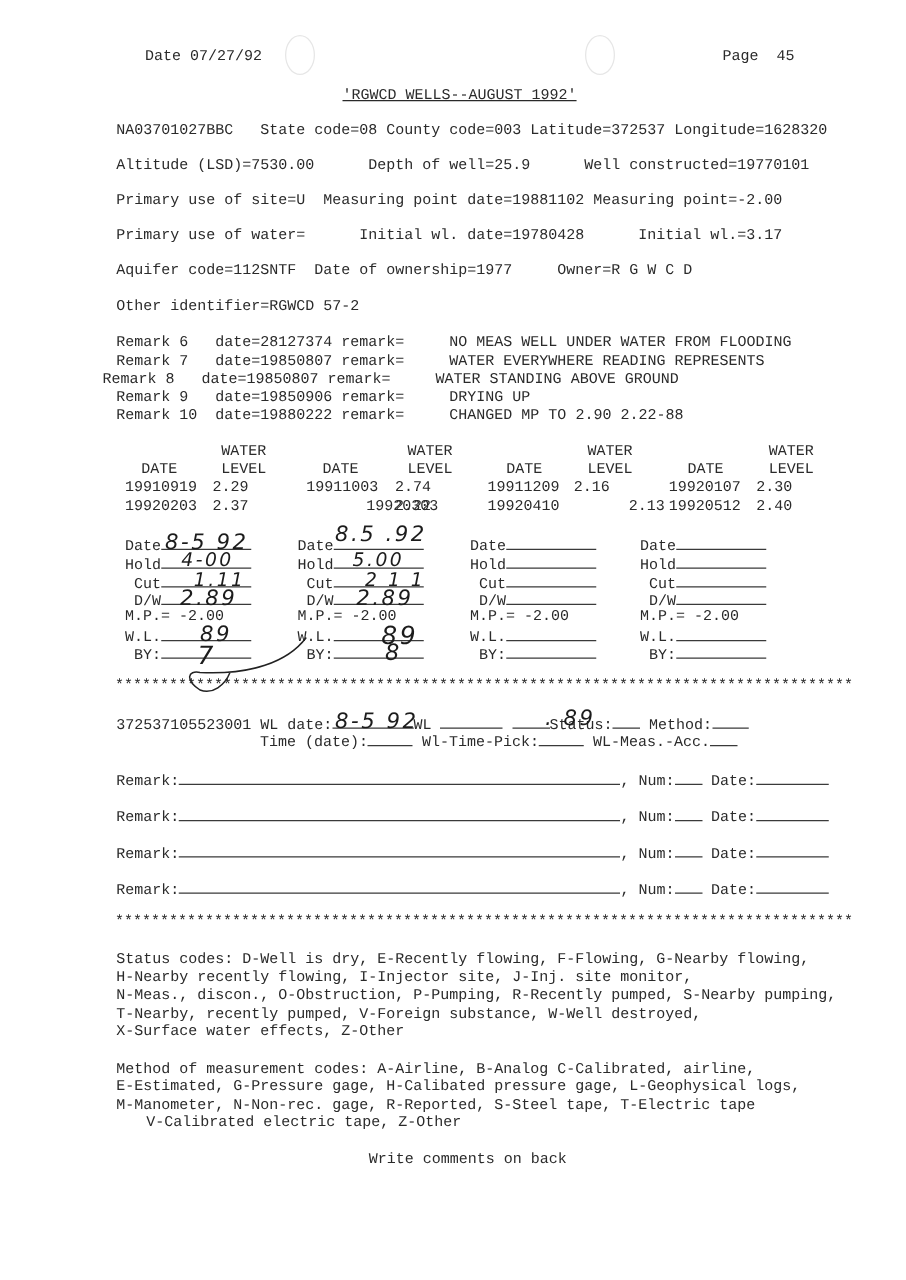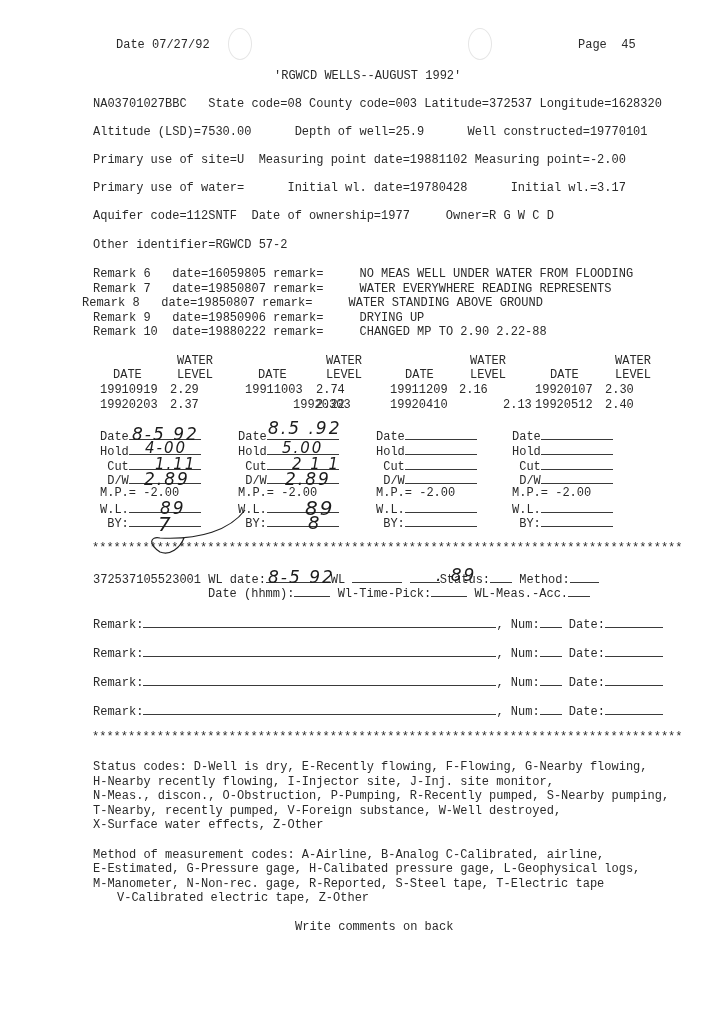--- a/index.html
+++ b/index.html
@@ -14,31 +14,31 @@
   .fld .blank { width: 72px; }
 </style>
 </head>
 <body>
 
 <div class="hole" style="left:228px;top:28px;"></div>
 <div class="hole" style="left:468px;top:28px;"></div>
 
 <div class="ln" style="left:116px;top:38px;">Date 07/27/92</div>
 <div class="ln" style="left:578px;top:38px;">Page  45</div>
-<div class="ln" style="left:274px;top:69px;">'RGWCD WELLS--AUGUST 1992'</div>
+<div class="ln" style="left:274px;top:69px;text-decoration:underline;">'RGWCD WELLS--AUGUST 1992'</div>
 
 <div class="ln" style="left:93px;top:97px;">NA03701027BBC   State code=08 County code=003 Latitude=372537 Longitude=1628320</div>
 <div class="ln" style="left:93px;top:125px;">Altitude (LSD)=7530.00      Depth of well=25.9      Well constructed=19770101</div>
 <div class="ln" style="left:93px;top:153px;">Primary use of site=U  Measuring point date=19881102 Measuring point=-2.00</div>
 <div class="ln" style="left:93px;top:181px;">Primary use of water=      Initial wl. date=19780428      Initial wl.=3.17</div>
 <div class="ln" style="left:93px;top:209px;">Aquifer code=112SNTF  Date of ownership=1977     Owner=R G W C D</div>
 <div class="ln" style="left:93px;top:238px;">Other identifier=RGWCD 57-2</div>
 
 <div>
-  <div class="ln" style="left:93px;top:267px;"><span>Remark 6 </span>  <span>date=16059805</span> <span>remark=</span>     <span>NO MEAS WELL UNDER WATER FROM FLOODING</span></div>
+  <div class="ln" style="left:93px;top:267px;"><span>Remark 6 </span>  <span>date=28127374</span> <span>remark=</span>     <span>NO MEAS WELL UNDER WATER FROM FLOODING</span></div>
   <div class="ln" style="left:93px;top:282px;"><span>Remark 7 </span>  <span>date=19850807</span> <span>remark=</span>     <span>WATER EVERYWHERE READING REPRESENTS</span></div>
   <div class="ln" style="left:82px;top:296px;"><span>Remark 8 </span>  <span>date=19850807</span> <span>remark=</span>     <span>WATER STANDING ABOVE GROUND</span></div>
   <div class="ln" style="left:93px;top:311px;"><span>Remark 9 </span>  <span>date=19850906</span> <span>remark=</span>     <span>DRYING UP</span></div>
   <div class="ln" style="left:93px;top:325px;"><span>Remark 10</span>  <span>date=19880222</span> <span>remark=</span>     <span>CHANGED MP TO 2.90 2.22-88</span></div>
 </div>
 
 <div>
   <div class="ln" style="left:177px;top:354px;">WATER</div>
   <div class="ln" style="left:326px;top:354px;">WATER</div>
   <div class="ln" style="left:470px;top:354px;">WATER</div>
@@ -131,21 +131,21 @@
 <div class="hw" style="left:305px;top:496px;font-size:20px;">89</div>
 <div class="hw" style="left:308px;top:512px;font-size:18px;">8</div>
 
 <svg style="position:absolute;left:140px;top:500px;" width="110" height="55">
   <path d="M105 10 C 90 30, 60 40, 20 38 C 10 36, 8 44, 20 52 C 30 56, 40 48, 44 38" fill="none" stroke="#222" stroke-width="1.2"></path>
 </svg>
 
 <div class="sep" style="top:541px;">**********************************************************************************</div>
 
 <div class="ln" style="left:93px;top:571px;"><span>372537105523001</span> <span>WL date:</span><span class="blank" style="width:65px;"></span><span>WL</span> <span class="blank" style="width:50px;"></span> <span class="blank" style="width:30px;"></span><span>Status:</span><span class="blank" style="width:22px;"></span> <span>Method:</span><span class="blank" style="width:29px;"></span></div>
-<div class="ln" style="left:208px;top:585px;"><span>Date (hhmm):</span><span class="blank" style="width:36px;"></span> <span>Wl-Time-Pick:</span><span class="blank" style="width:36px;"></span> <span>WL-Meas.-Acc.</span><span class="blank" style="width:22px;"></span></div>
+<div class="ln" style="left:208px;top:585px;"><span>Time (date):</span><span class="blank" style="width:36px;"></span> <span>Wl-Time-Pick:</span><span class="blank" style="width:36px;"></span> <span>WL-Meas.-Acc.</span><span class="blank" style="width:22px;"></span></div>
 
 <div class="hw" style="left:268px;top:567px;">8-5 92</div>
 <div class="hw" style="left:436px;top:565px;font-size:17px;">. 89</div>
 
 <div id="remark-rows">
     <div class="ln" style="left: 93px; top: 616px;"><span>Remark:</span><span class="blank" style="width:353px;"></span><span>, Num:</span><span class="blank" style="width:22px;"></span> <span>Date:</span><span class="blank" style="width:58px;"></span></div>
     <div class="ln" style="left: 93px; top: 645px;"><span>Remark:</span><span class="blank" style="width:353px;"></span><span>, Num:</span><span class="blank" style="width:22px;"></span> <span>Date:</span><span class="blank" style="width:58px;"></span></div>
     <div class="ln" style="left: 93px; top: 674px;"><span>Remark:</span><span class="blank" style="width:353px;"></span><span>, Num:</span><span class="blank" style="width:22px;"></span> <span>Date:</span><span class="blank" style="width:58px;"></span></div>
     <div class="ln" style="left: 93px; top: 703px;"><span>Remark:</span><span class="blank" style="width:353px;"></span><span>, Num:</span><span class="blank" style="width:22px;"></span> <span>Date:</span><span class="blank" style="width:58px;"></span></div>
   </div>

